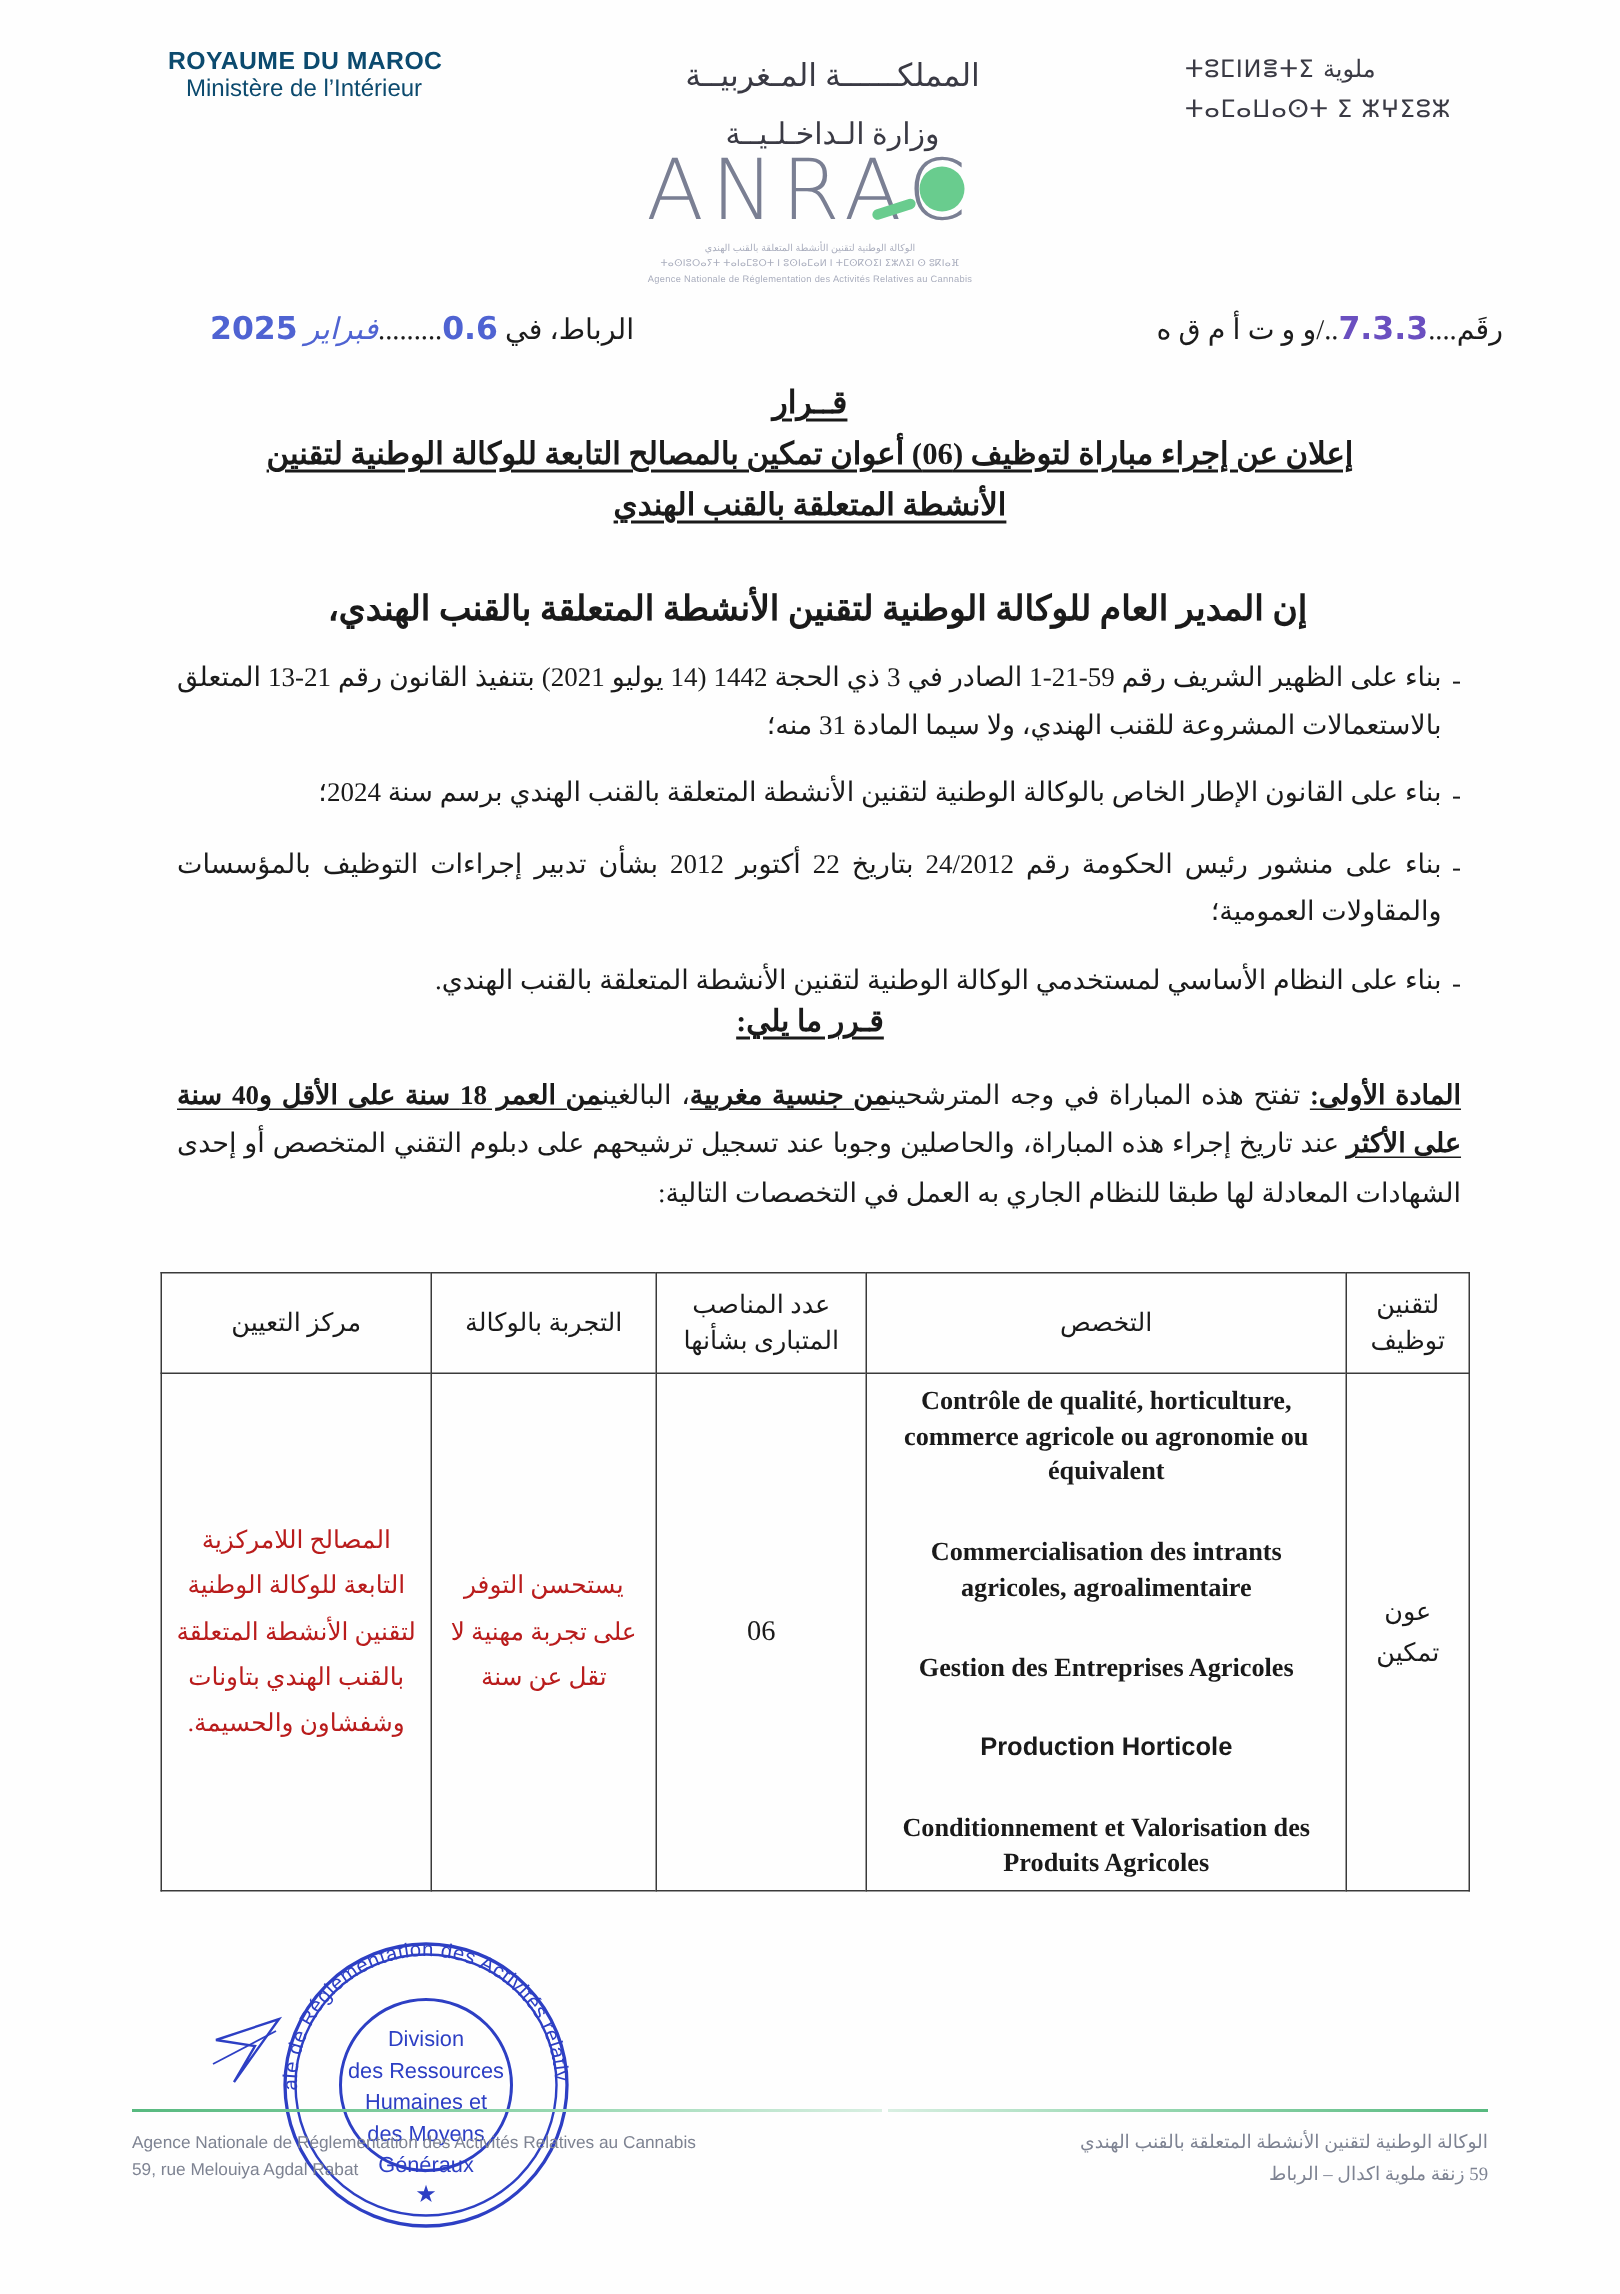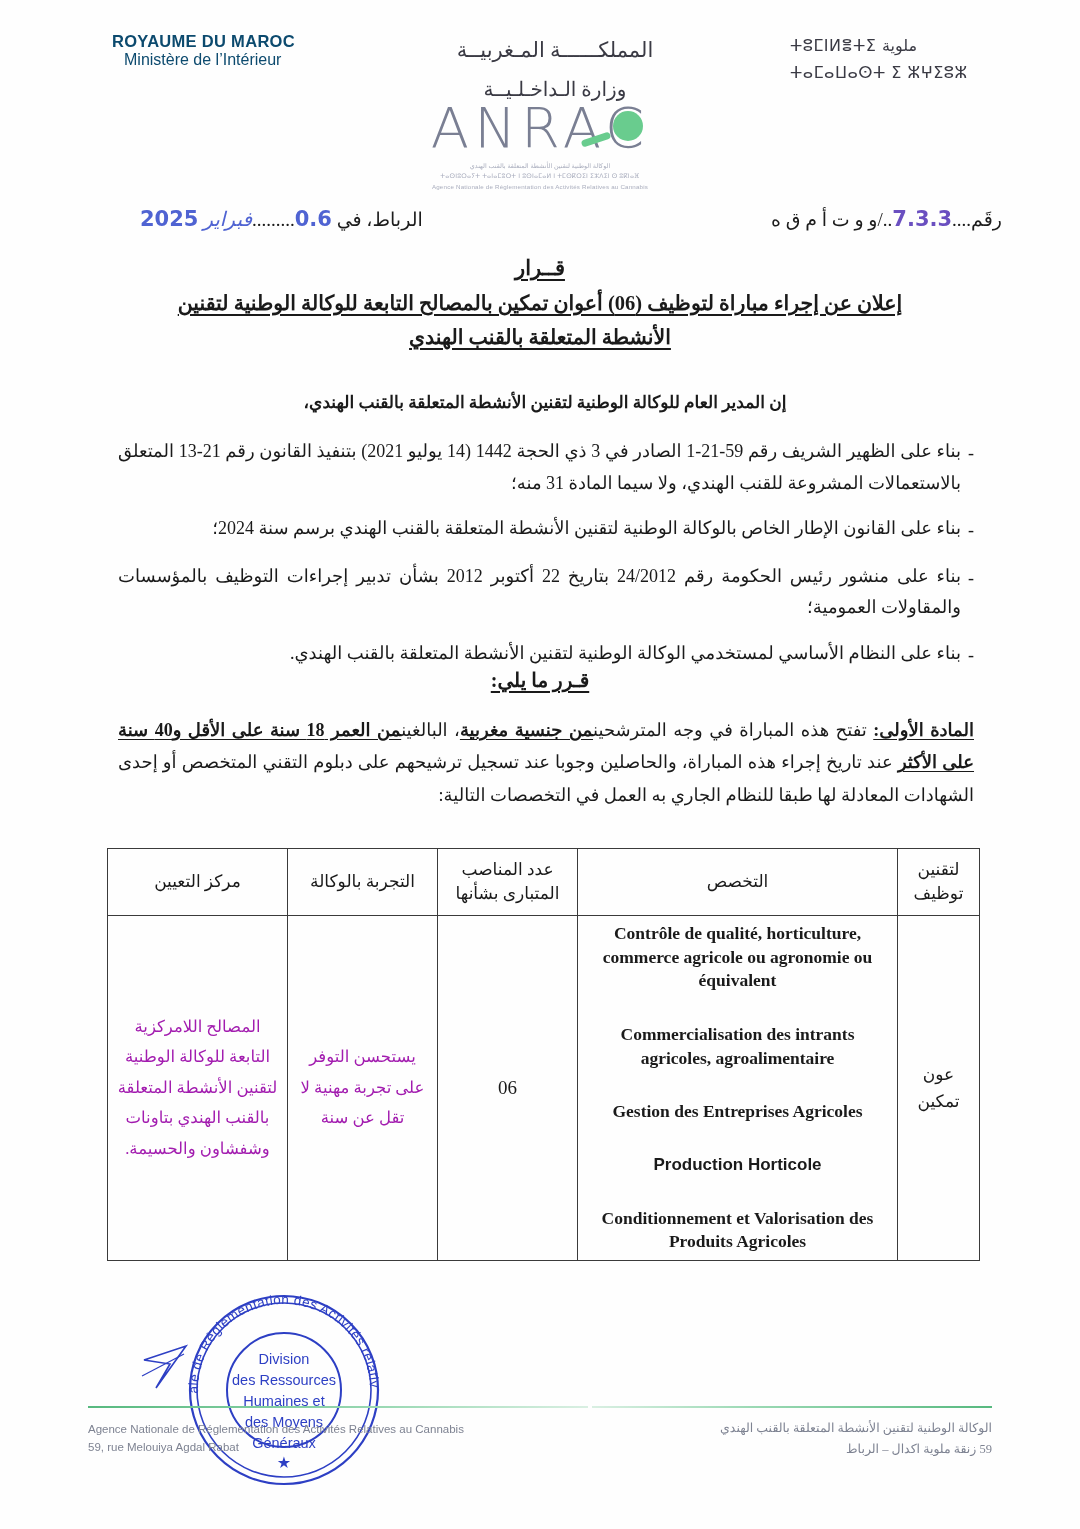--- a/index.html
+++ b/index.html
@@ -206,21 +206,21 @@
   }
 
   
   .intro {
     position: absolute;
     top: 392px;
     left: 120px;
     width: 850px;
     text-align: center;
     direction: rtl;
-    font-size: 17px;
+    font-size: 23px;
     font-weight: bold;
   }
   .clauses {
     position: absolute;
     top: 436px;
     left: 118px;
     width: 856px;
     direction: rtl;
   }
   .clause {
@@ -299,21 +299,21 @@
   }
   .col-post  { width: 82px; }
   .col-spec  { width: 320px; }
   .col-nb    { width: 140px; }
   .col-exp   { width: 150px; }
   .col-ctr   { width: 180px; }
 
   td.cell-ar {
     font-size: 16.5px;
     line-height: 1.85;
-    color: #a21caf;
+    color: #b91c1c;
   }
   td.cell-nb {
     font-size: 19px;
   }
   td.cell-spec {
     direction: ltr;
     padding: 14px 10px;
     height: 330px;
   }
   .spec-item {

